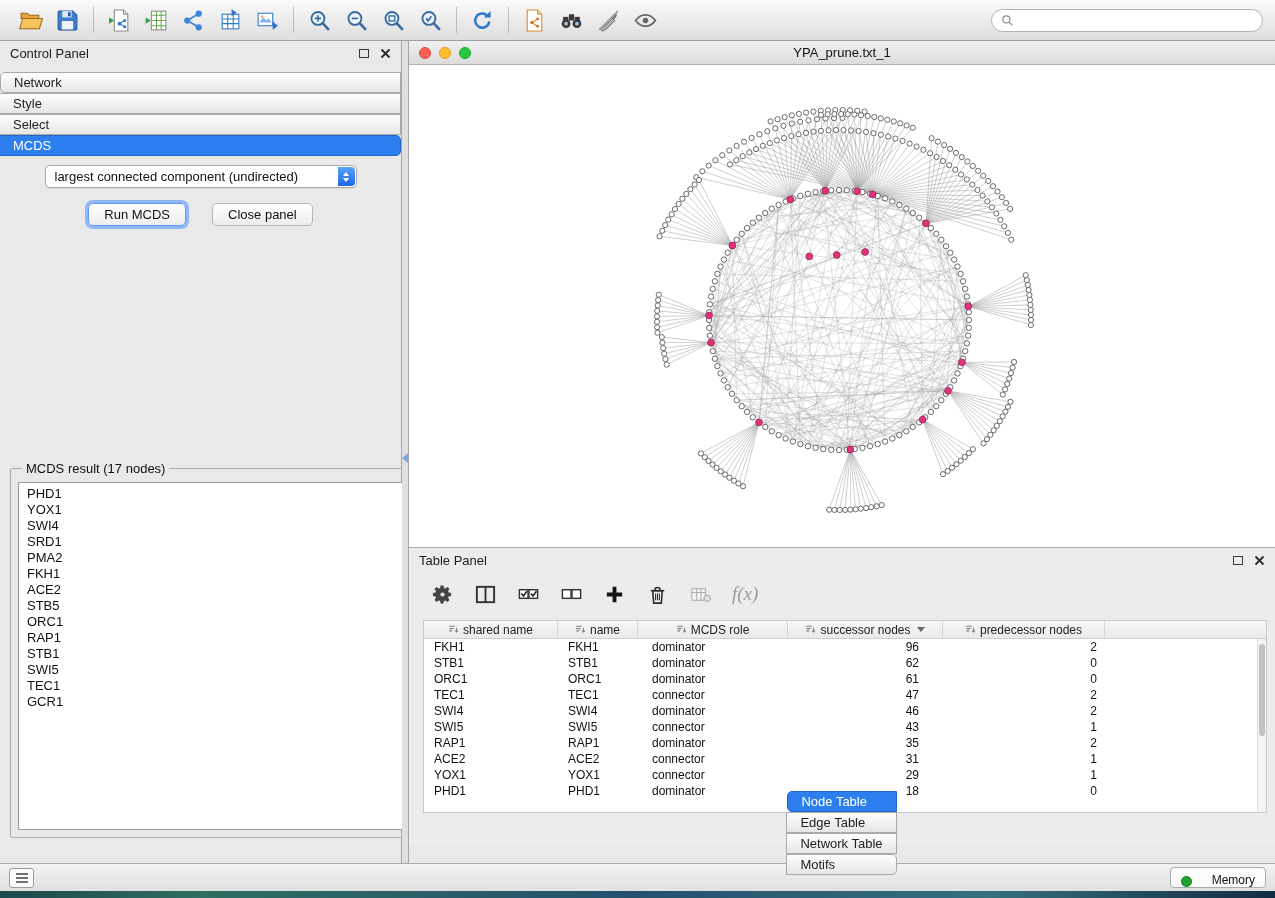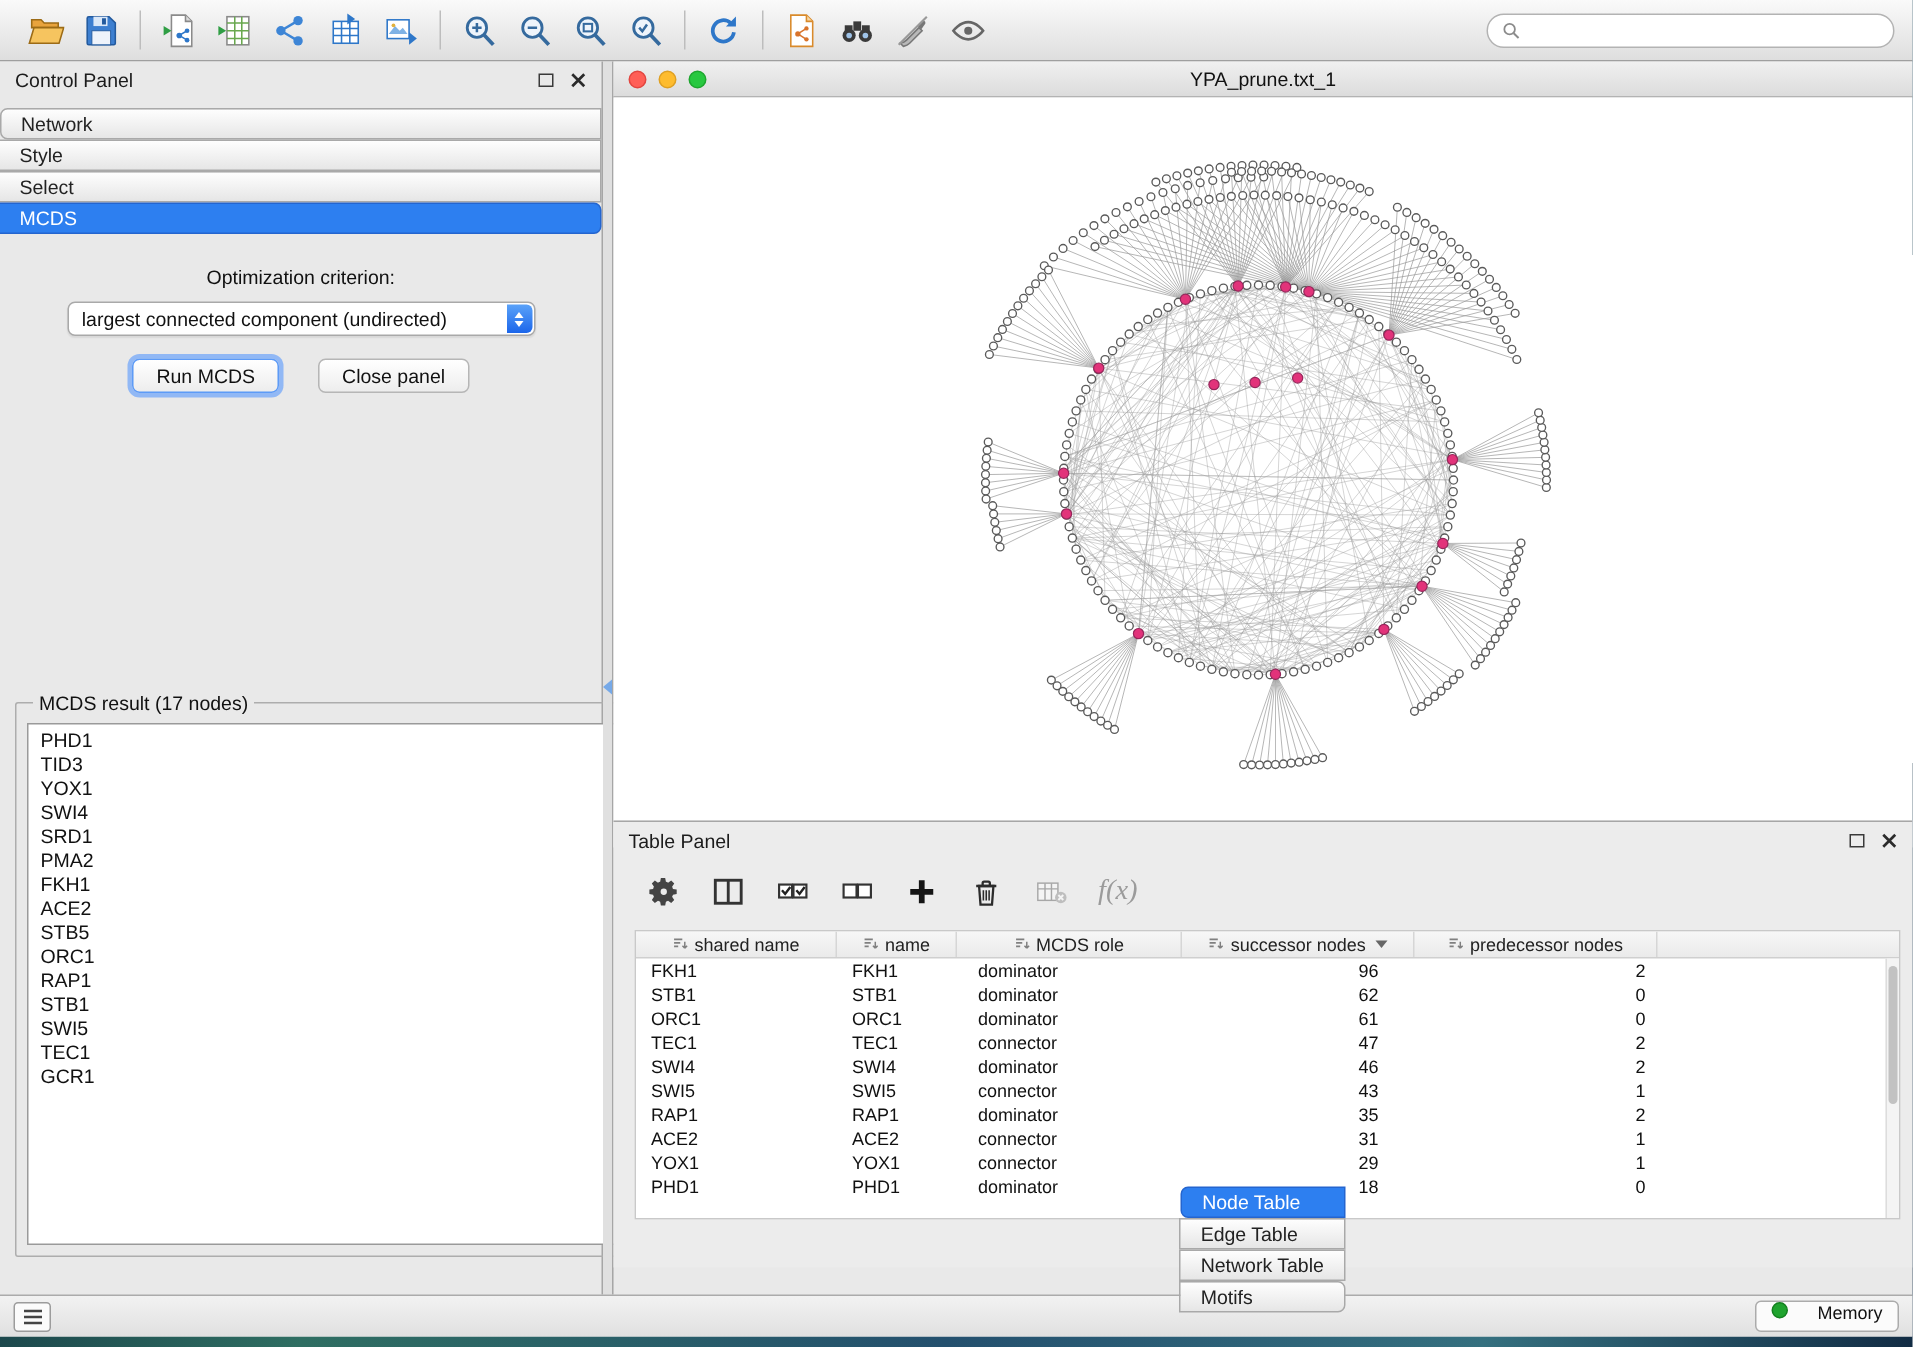--- a/index.html
+++ b/index.html
@@ -98,21 +98,21 @@
   #vscroll .thumb{position:absolute;top:5px;left:1px;right:1px;height:92px;background:#c2c2c2;border-radius:4px;}
   #table-tabs{height:32px;display:flex;justify-content:center;align-items:center;flex:none;}
 
   
   #status-bar{position:absolute;left:0;top:863px;width:100%;height:28px;
               background:linear-gradient(#f2f2f2,#e0e0e0);border-top:1px solid #ababab;
               display:flex;align-items:center;padding:0 9px;}
   #list-btn{width:25px;height:20px;border:1px solid #9c9c9c;border-radius:3px;background:#fbfbfb;
             display:flex;align-items:center;justify-content:center;}
   #memory-btn{margin-left:auto;height:21px;border:1px solid #ababab;border-radius:4px;background:#fbfbfb;
-              display:flex;align-items:flex-start;gap:20px;padding:0 10px;font-size:12px;}
+              display:flex;align-items:flex-end;gap:20px;padding:0 10px;font-size:12px;}
   .mem-dot{width:11px;height:11px;border-radius:50%;background:var(--memok,#1fa32e);border:1px solid #14801f;}
 </style>
 </head>
 <body>
 
 <div id="app">
 
   <div id="toolbar">
     <div class="tbtn">
         <svg viewBox="0 0 24 24">
@@ -261,37 +261,35 @@
             </svg>
           </span>
       </span>
     </div>
     <div class="tabs">
       <span class="tab">Network</span>
       <span class="tab">Style</span>
       <span class="tab">Select</span>
       <span class="tab active">MCDS</span>
     </div>
-    <div id="opt-label">Optimization criterion:</div>
     <div id="criterion-select">
       <span>largest connected component (undirected)</span>
       <span class="select-cap">
           <span class="caret-up"></span>
           <span class="caret-down"></span>
         </span>
     </div>
     <div class="btn-row">
       <div class="btn focused">Run MCDS</div>
       <div class="btn">Close panel</div>
     </div>
     <fieldset id="mcds-fieldset">
       <legend>MCDS result (17 nodes)</legend>
       <div id="mcds-list">
           <div class="mcds-item">PHD1</div>
-          <div class="mcds-item">TID3</div>
           <div class="mcds-item">YOX1</div>
           <div class="mcds-item">SWI4</div>
           <div class="mcds-item">SRD1</div>
           <div class="mcds-item">PMA2</div>
           <div class="mcds-item">FKH1</div>
           <div class="mcds-item">ACE2</div>
           <div class="mcds-item">STB5</div>
           <div class="mcds-item">ORC1</div>
           <div class="mcds-item">RAP1</div>
           <div class="mcds-item">STB1</div>

